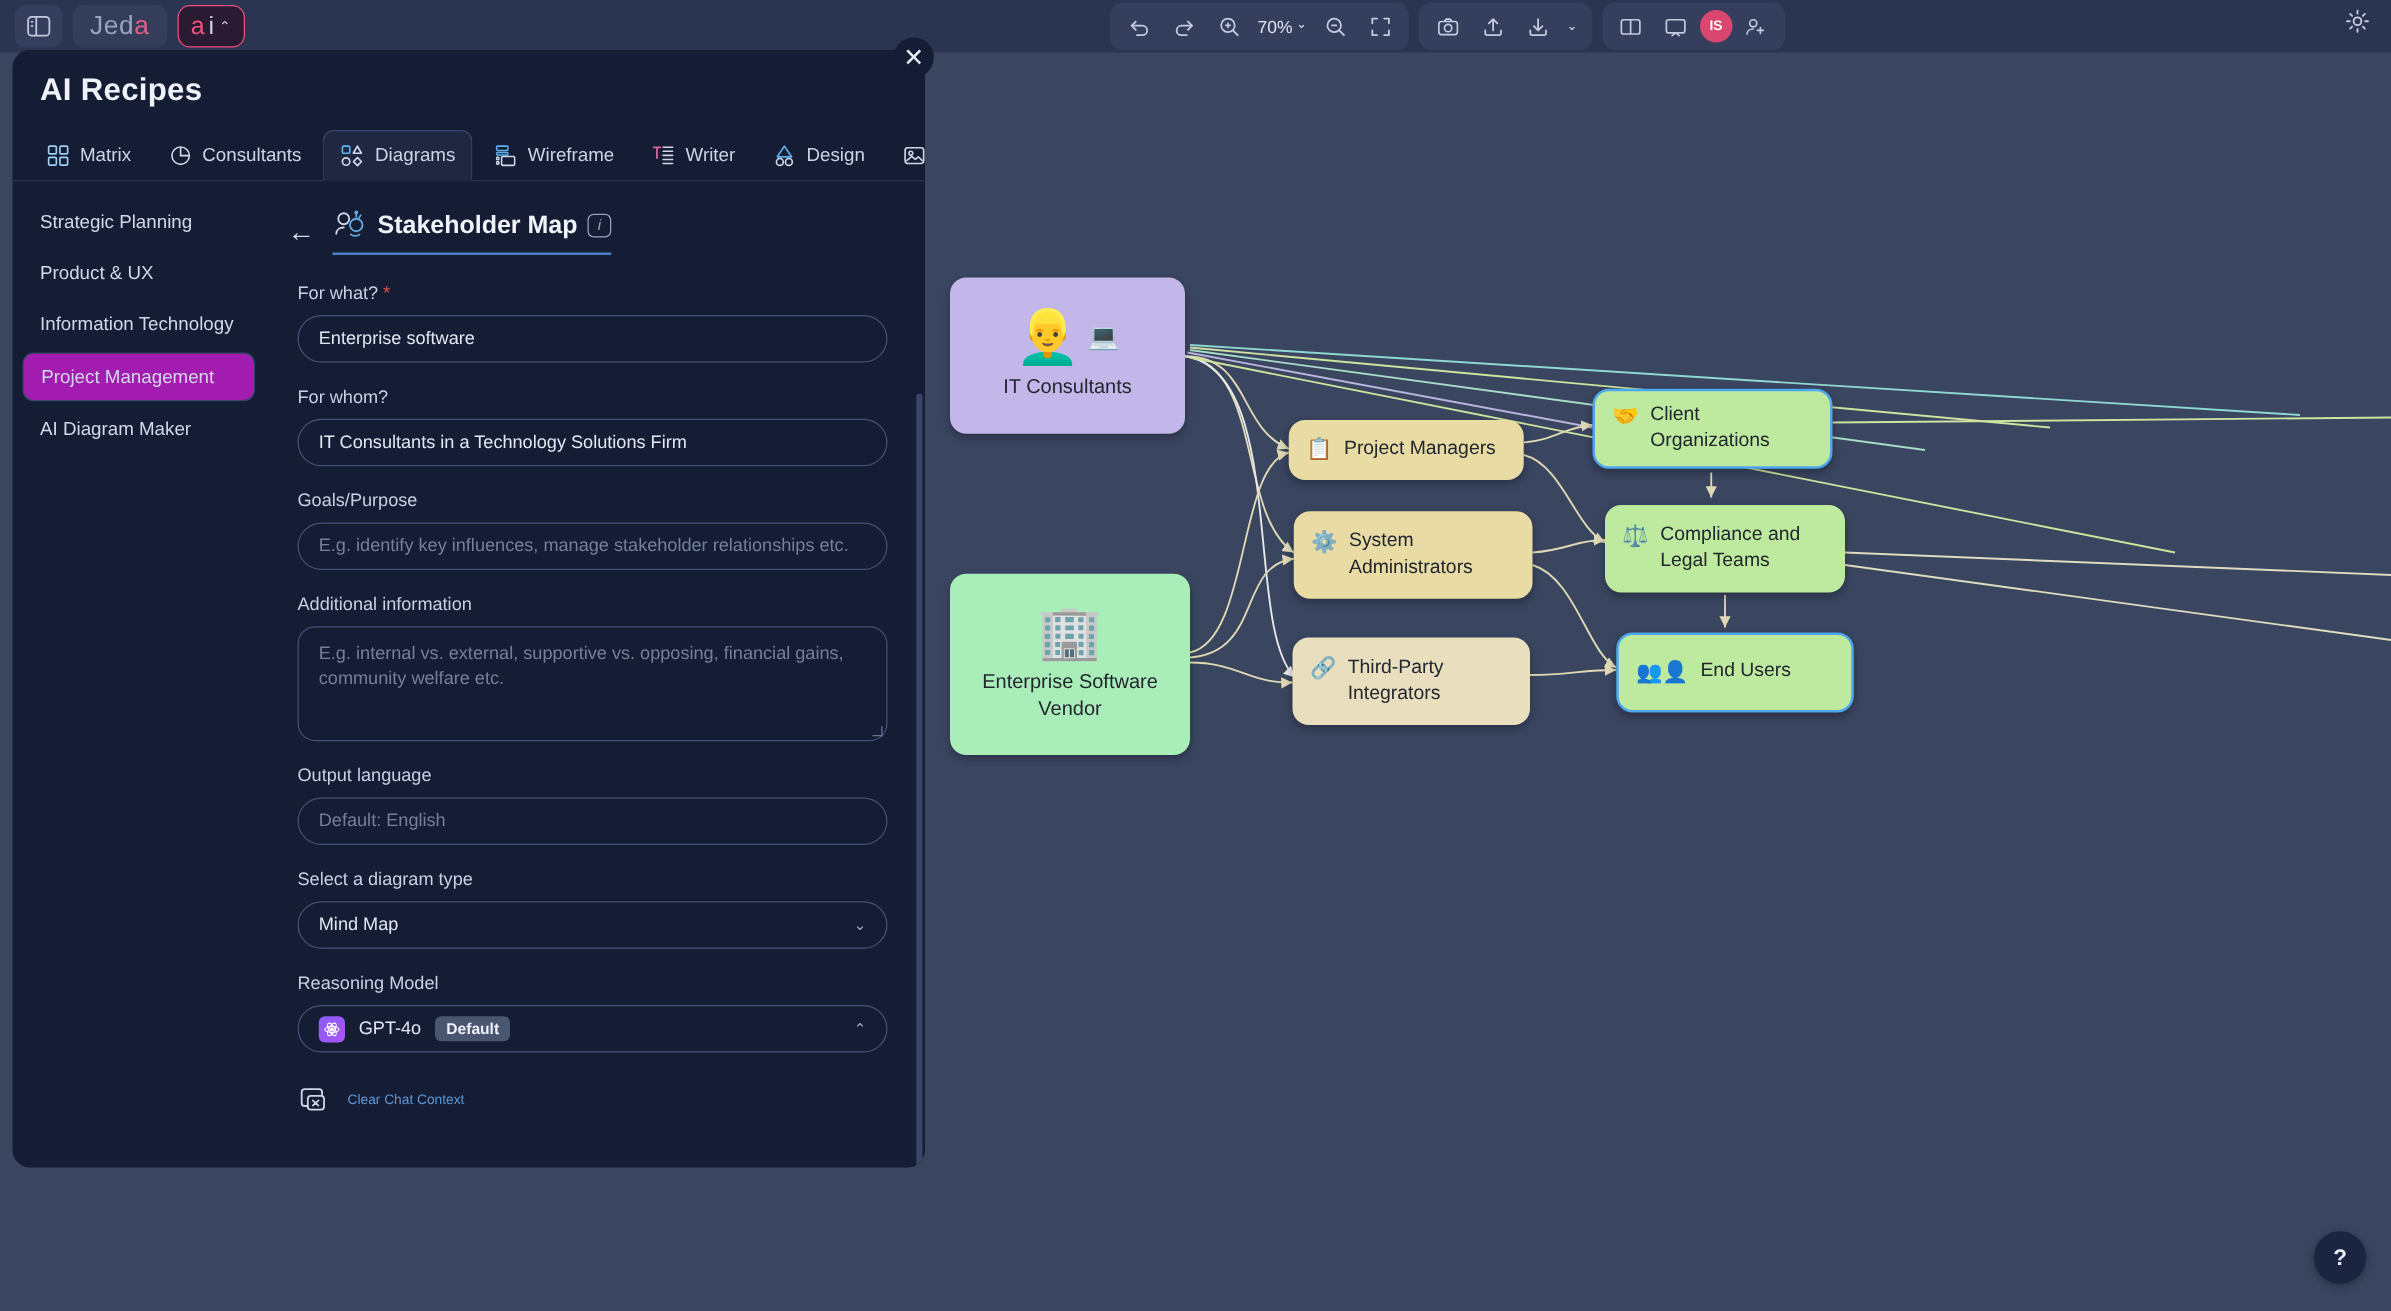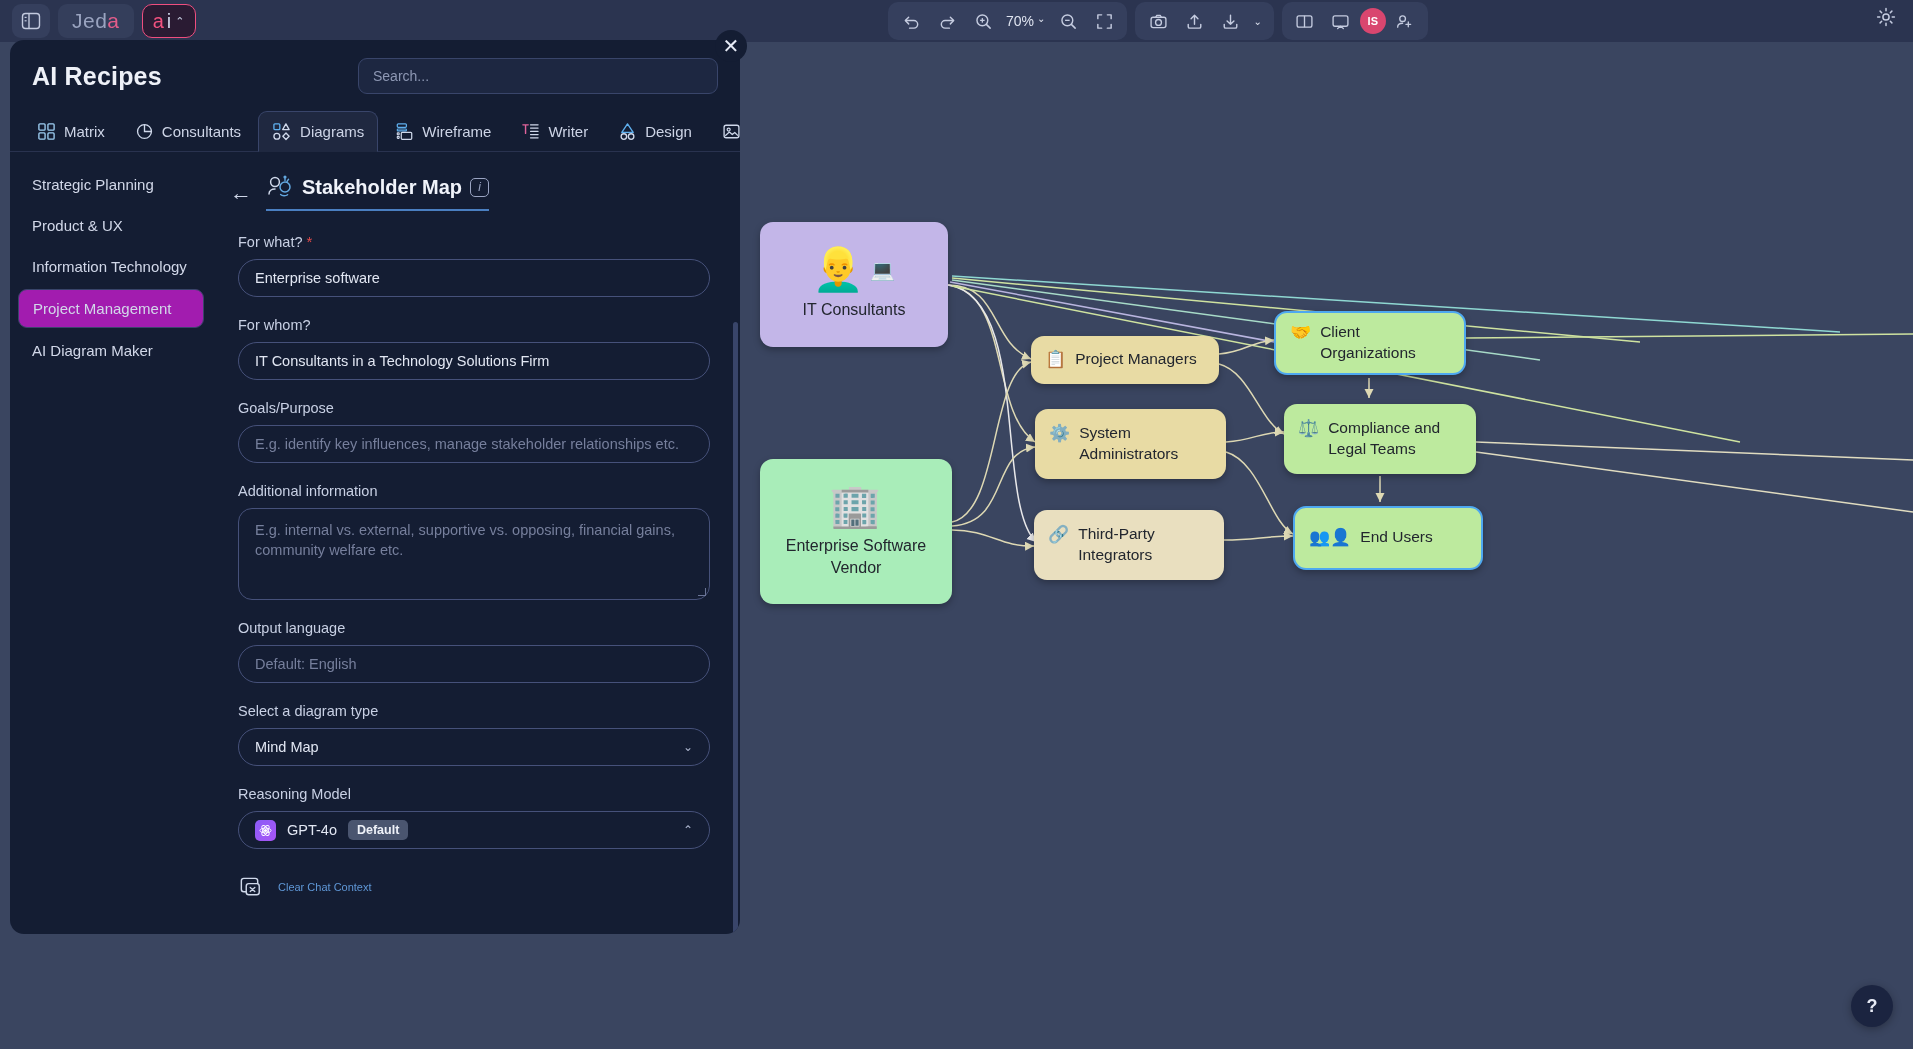--- a/index.html
+++ b/index.html
@@ -399,23 +399,20 @@
             <span>End Users</span>
           </div>
         </div>
       </div>
     <div class="help-btn">?</div>
   </div>
 
   <div class="panel">
     <div class="panel-head">
       <div class="panel-title">AI Recipes</div>
-      <div class="search-box">
-        <span>Search...</span>
-      </div>
     </div>
 
     <div class="tabs" id="tabs">
         <div class="tab">
           <span class="ic">
             <svg width="19" height="19" viewBox="0 0 20 20" fill="none">
               <rect x="2" y="2" width="6.5" height="6.5" rx="1" stroke="#9fd0f5" stroke-width="1.4"></rect>
               <rect x="11.5" y="2" width="6.5" height="6.5" rx="1" stroke="#9fd0f5" stroke-width="1.4"></rect>
               <rect x="2" y="11.5" width="6.5" height="6.5" rx="1" stroke="#9fd0f5" stroke-width="1.4"></rect>
               <rect x="11.5" y="11.5" width="6.5" height="6.5" rx="1" stroke="#9fd0f5" stroke-width="1.4"></rect>

